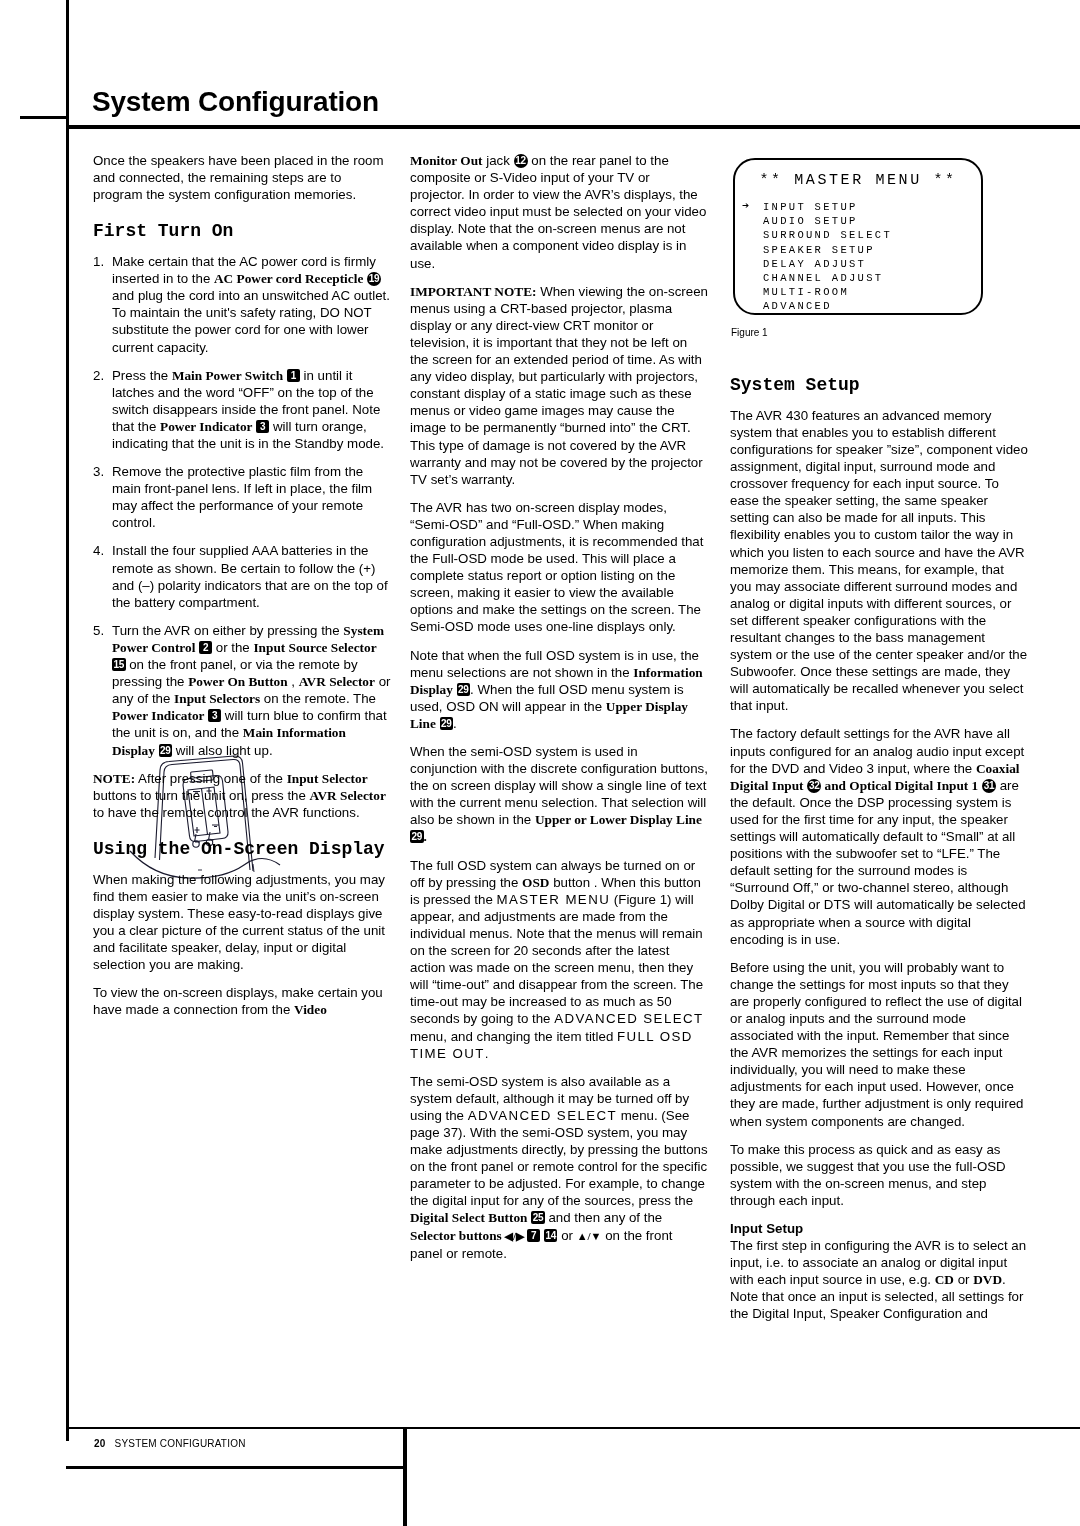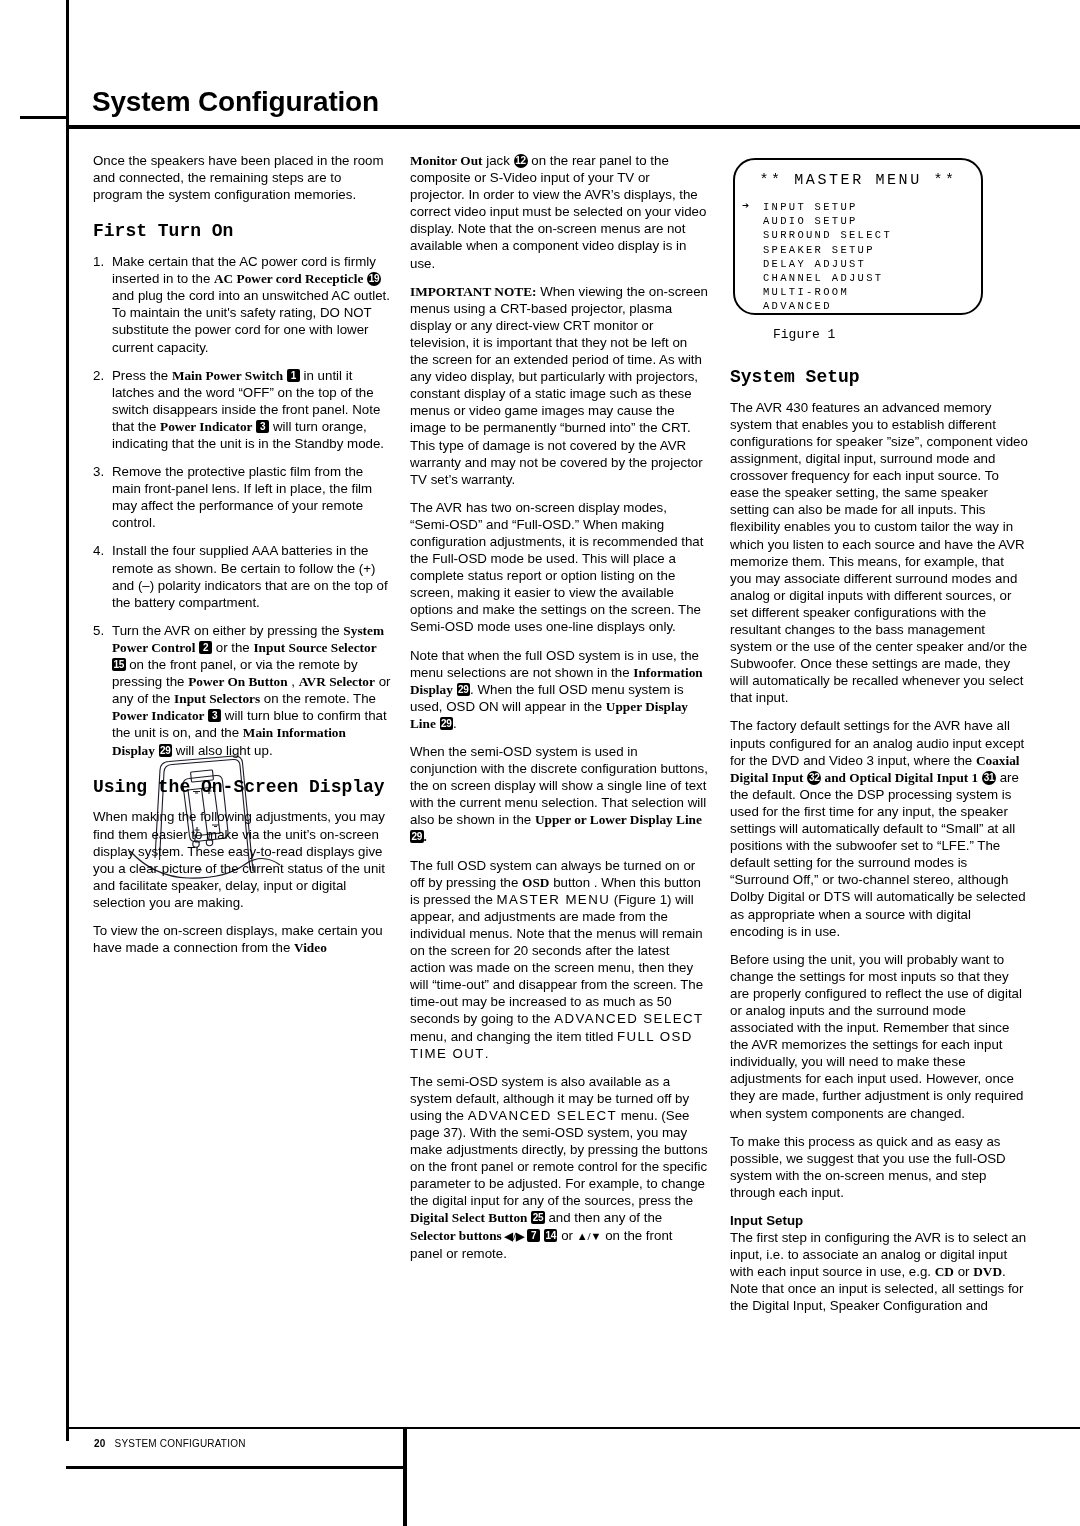--- a/index.html
+++ b/index.html
@@ -153,23 +153,22 @@
     letter-spacing: 2.3px;
     line-height: 14.2px;
   }
   .osd-item { position: relative; white-space: nowrap; }
   .osd-arrow {
     position: absolute; left: -21px; top: -1px;
     font-size: 12px; letter-spacing: 0;
   }
   .fig-caption {
     position: absolute;
-    left: 773px; top: 327px;
-    font-size: 13px;
-    font-family: Liberation Mono, monospace;
+    left: 731px; top: 327px;
+    font-size: 10px;
   }
 
   
   .remote-fig {
     position: absolute;
     left: 92px; top: 748px;
     width: 300px; height: 160px;
   }
 
   
@@ -249,40 +248,41 @@
 
 
   <ol class="steps" id="steps-list">
       <li><span class="num">1.</span><span>Make certain that the AC power cord is firmly inserted in to the <b>AC Power cord Recepticle</b> <span class="badge circ">19</span> and plug the cord into an unswitched AC outlet. To maintain the unit's safety rating, DO NOT substitute the power cord for one with lower current capacity.</span></li>
       <li><span class="num">2.</span><span>Press the <b>Main Power Switch</b> <span class="badge">1</span> in until it latches and the word “OFF” on the top of the switch disappears inside the front panel. Note that the <b>Power Indicator</b> <span class="badge">3</span>  will turn orange, indicating that the unit is in the Standby mode.</span></li>
       <li><span class="num">3.</span><span>Remove the protective plastic film from the main front-panel lens. If left in place, the film may affect the performance of your remote control.</span></li>
       <li><span class="num">4.</span><span>Install the four supplied AAA batteries in the remote as shown. Be certain to follow the (+) and (–) polarity indicators that are on the top of the battery compartment.</span></li>
       <li><span class="num">5.</span><span>Turn the AVR on either by pressing the <b>System Power Control</b> <span class="badge">2</span> or the <b>Input Source Selector</b> <span class="badge">15</span> on the front panel, or via the remote by pressing the <b>Power On Button</b>         , <b>AVR Selector</b>        or any of the <b>Input Selectors</b>           on the remote. The <b>Power Indicator</b> <span class="badge">3</span> will turn blue to confirm that the unit is on, and the <b>Main Information Display</b> <span class="badge">29</span> will also light up.</span></li>
     </ol>
 
+  <p id="note-para"><b>NOTE:</b> After pressing one of the <b>Input Selector</b> buttons        to turn the unit on, press the <b>AVR Selector</b>        to have the remote control the AVR functions.</p>
 
   <h2 class="sub">Using the On-Screen Display</h2>
 
   <p>When making the following adjustments, you may find them easier to make via the unit’s on-screen display system. These easy-to-read displays give you a clear picture of the current status of the unit and facilitate speaker, delay, input or digital selection you are making.</p>
 
   <p id="osd-para-2">To view the on-screen displays, make certain you have made a connection from the <b>Video</b></p>
 </div>
 
 <div class="col col-2">
   <p id="c2-monitor"><b>Monitor Out</b> jack <span class="badge circ">12</span> on the rear panel to the composite or S-Video input of your TV or projector. In order to view the AVR’s displays, the correct video input must be selected on your video display. Note that the on-screen menus are not available when a component video display is in use.</p>
   <p id="c2-important"><b>IMPORTANT NOTE:</b> When viewing the on-screen menus using a CRT-based projector, plasma display or any direct-view CRT monitor or television, it is important that they not be left on the screen for an extended period of time. As with any video display, but particularly with projectors, constant display of a static image such as these menus or video game images may cause the image to be permanently “burned into” the CRT. This type of damage is not covered by the AVR warranty and may not be covered by the projector TV set’s warranty.</p>
   <p>The AVR has two on-screen display modes, “Semi-OSD” and “Full-OSD.” When making configuration adjustments, it is recommended that the Full-OSD mode be used. This will place a complete status report or option listing on the screen, making it easier to view the available options and make the settings on the screen. The Semi-OSD mode uses one-line displays only.</p>
   <p id="c2-fullosd">Note that when the full OSD system is in use, the menu selections are not shown in the <b>Information Display</b> <span class="badge">29</span>. When the full OSD menu system is used, OSD ON will appear in the <b>Upper Display Line</b> <span class="badge">29</span>.</p>
   <p id="c2-semiosd">When the semi-OSD system is used in conjunction with the discrete configuration buttons, the on screen display will show a single line of text with the current menu selection. That selection will also be shown in the <b>Upper or Lower Display Line</b> <span class="badge">29</span><b>.</b></p>
   <p id="c2-osdbtn">The full OSD system can always be turned on or off by pressing the <b>OSD</b> button        . When this button is pressed the <span class="osd-mono">MASTER MENU</span> (Figure 1) will appear, and adjustments are made from the individual menus. Note that the menus will remain on the screen for 20 seconds after the latest action was made on the screen menu, then they will “time-out” and disappear from the screen. The time-out may be increased to as much as 50 seconds by going to the <span class="osd-mono">ADVANCED SELECT</span> menu, and changing the item titled <span class="osd-mono">FULL OSD TIME OUT</span>.</p>
   <p id="c2-semidef">The semi-OSD system is also available as a system default, although it may be turned off by using the <span class="osd-mono">ADVANCED SELECT</span> menu. (See page 37). With the semi-OSD system, you may make adjustments directly, by pressing the buttons on the front panel or remote control for the specific parameter to be adjusted. For example, to change the digital input for any of the sources, press the <b>Digital Select Button</b> <span class="badge">25</span>       and then any of the <b>Selector buttons</b><b class="arrows"> ◀/▶ </b><span class="badge">7</span> <span class="badge">14</span> or <b class="arrows">▲/▼</b> on the front panel or remote.</p>
 </div>
 
 <div class="col col-3">
-  <h2 class="sub" style="margin-top:8px">System Setup</h2>
+  <h2 class="sub" style="margin-top:16px">System Setup</h2>
   <p>The AVR 430 features an advanced memory system that enables you to establish different configurations for speaker ”size”, component video assignment, digital input, surround mode and crossover frequency for each input source. To ease the speaker setting, the same speaker setting can also be made for all inputs. This flexibility enables you to custom tailor the way in which you listen to each source and have the AVR memorize them. This means, for example, that you may associate different surround modes and analog or digital inputs with different sources, or set different speaker configurations with the resultant changes to the bass management system or the use of the center speaker and/or the Subwoofer. Once these settings are made, they will automatically be recalled whenever you select that input.</p>
   <p id="c3-p2">The factory default settings for the AVR have all inputs configured for an analog audio input except for the DVD and Video 3 input, where the <b>Coaxial Digital Input</b> <span class="badge circ">32</span><b> and </b><b>Optical Digital Input 1</b> <span class="badge circ">31</span> are the default. Once the DSP processing system is used for the first time for any input, the speaker settings will automatically default to “Small” at all positions with the subwoofer set to “LFE.” The default setting for the surround modes is “Surround Off,” or two-channel stereo, although Dolby Digital or DTS will automatically be selected as appropriate when a source with digital encoding is in use.</p>
   <p>Before using the unit, you will probably want to change the settings for most inputs so that they are properly configured to reflect the use of digital or analog inputs and the surround mode associated with the input. Remember that since the AVR memorizes the settings for each input individually, you will need to make these adjustments for each input used. However, once they are made, further adjustment is only required when system components are changed.</p>
   <p>To make this process as quick and as easy as possible, we suggest that you use the full-OSD system with the on-screen menus, and step through each input.</p>
   <h3 class="inline-head">Input Setup</h3>
   <p id="c3-p5">The first step in configuring the AVR is to select an input, i.e. to associate an analog or digital input with each input source in use, e.g. <b>CD</b> or <b>DVD</b>. Note that once an input is selected, all settings for the Digital Input, Speaker Configuration and</p>
 </div>
 
 <div class="footer">
   <span class="pg">20</span>

